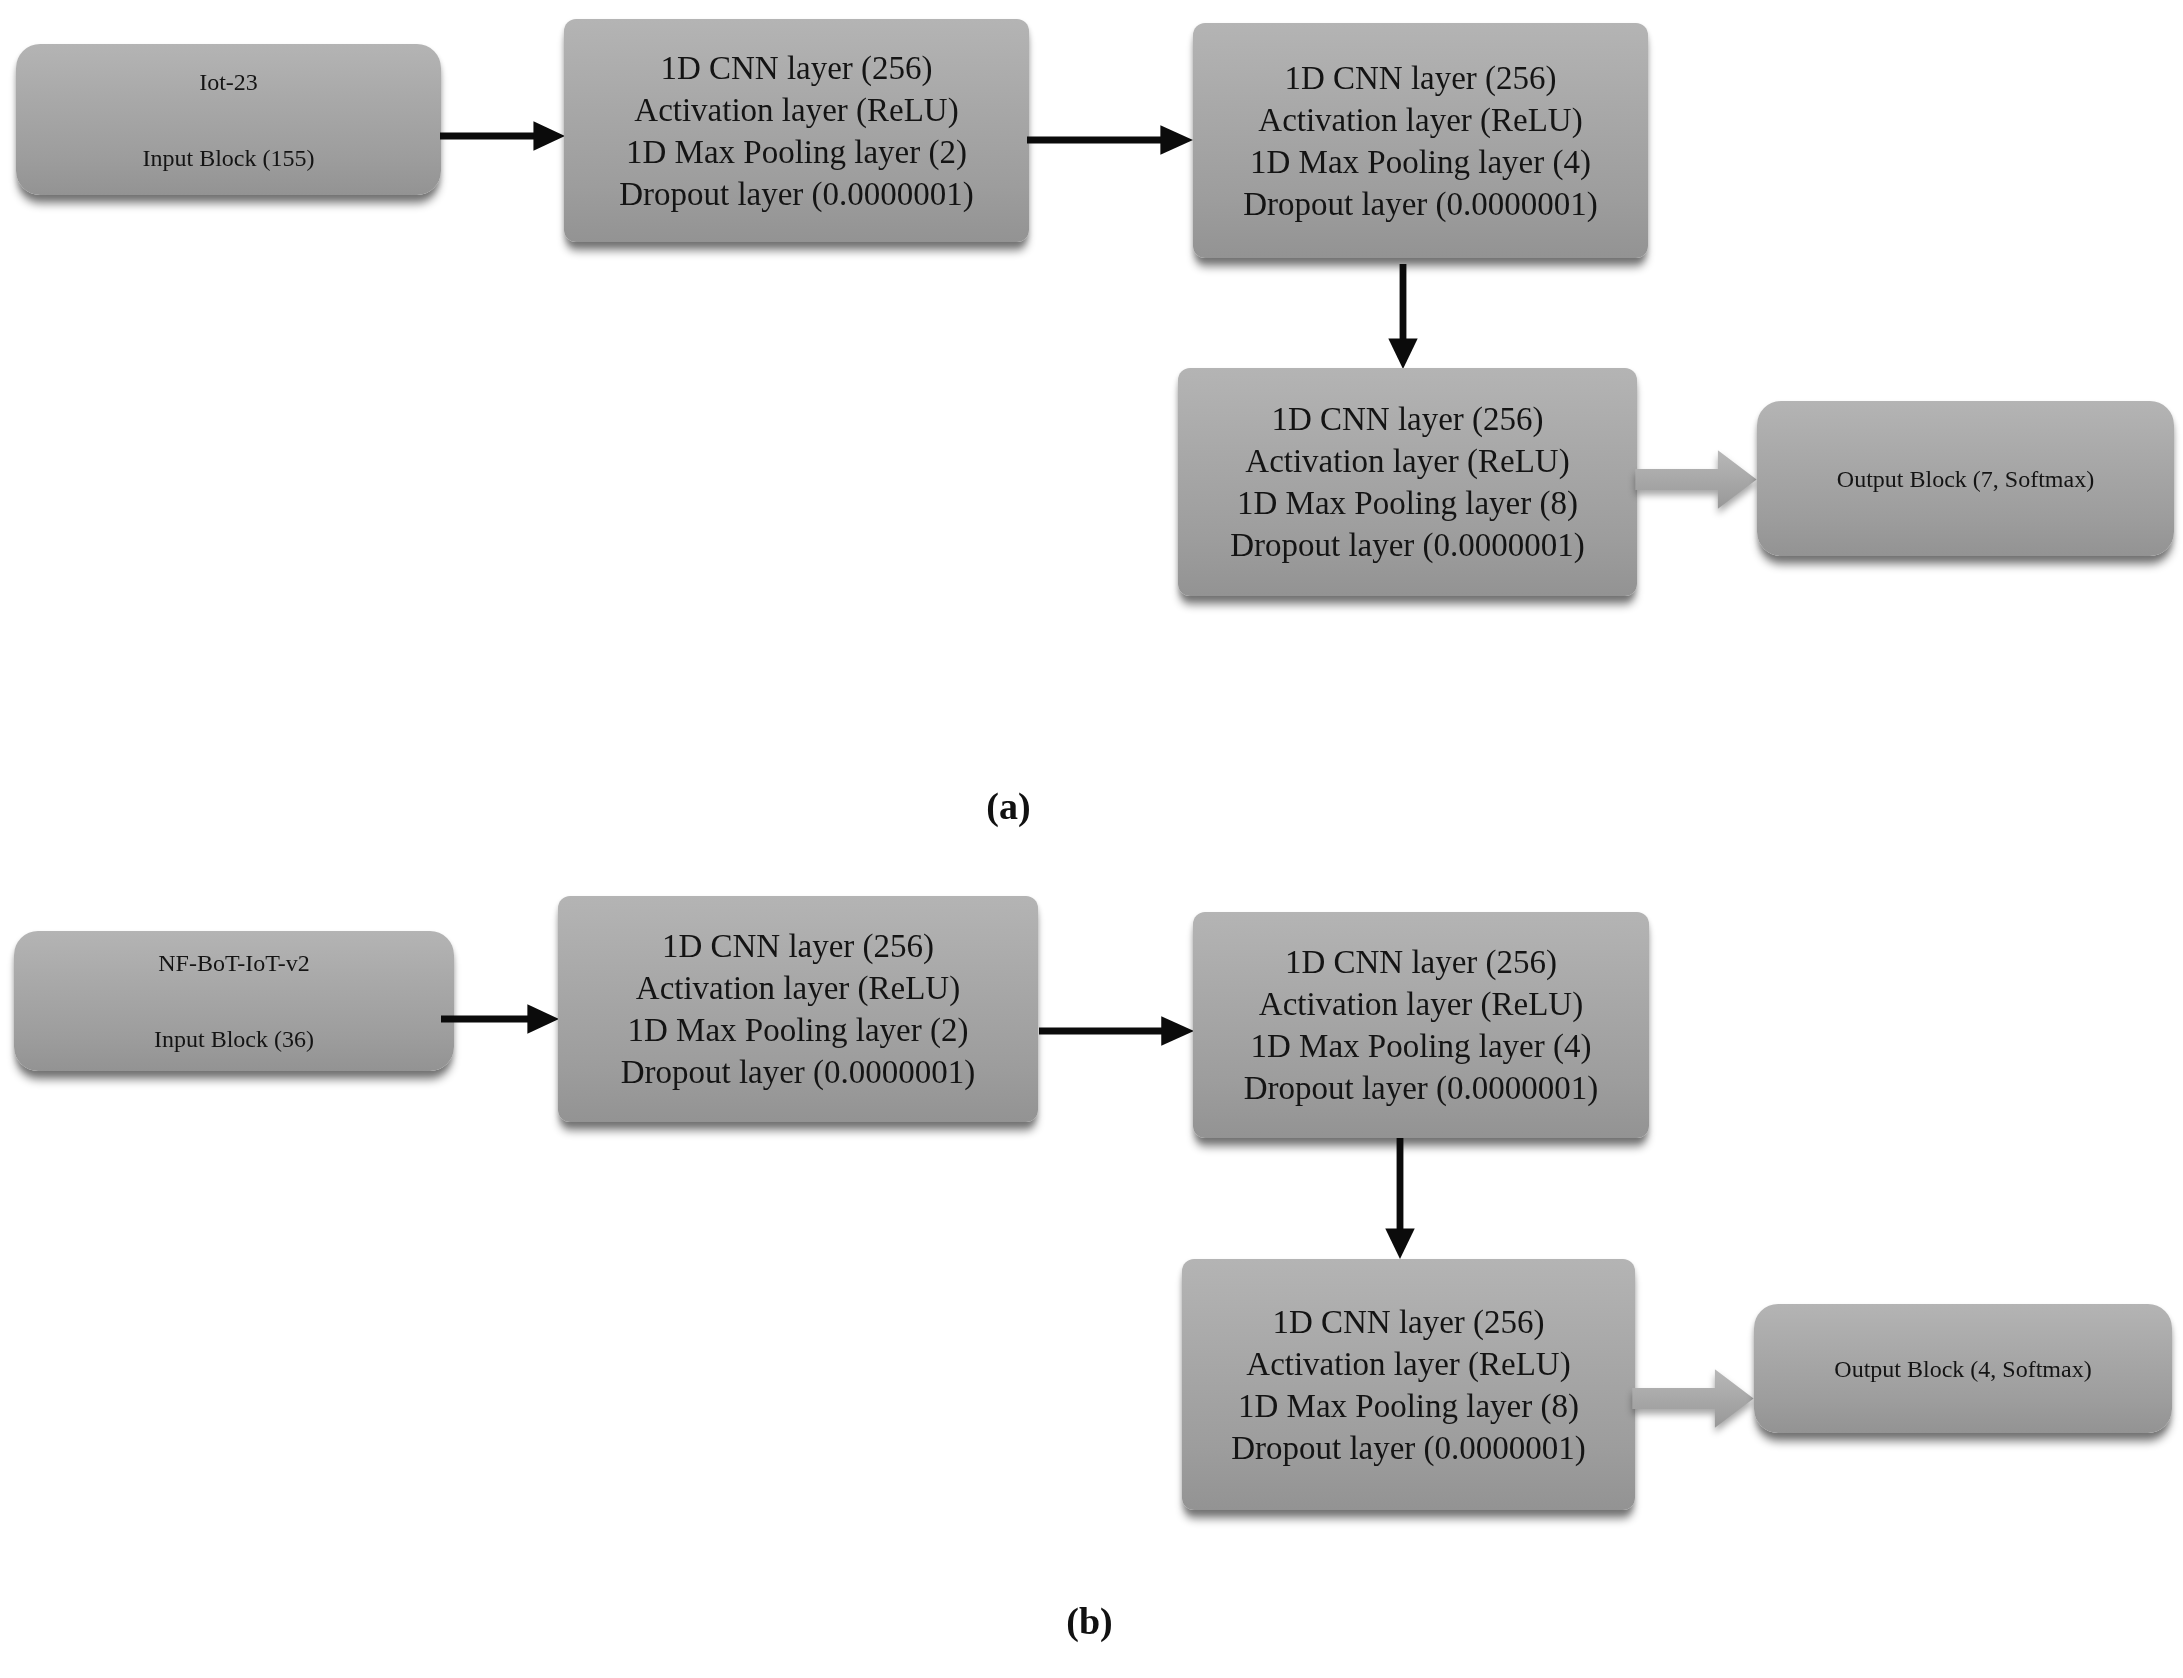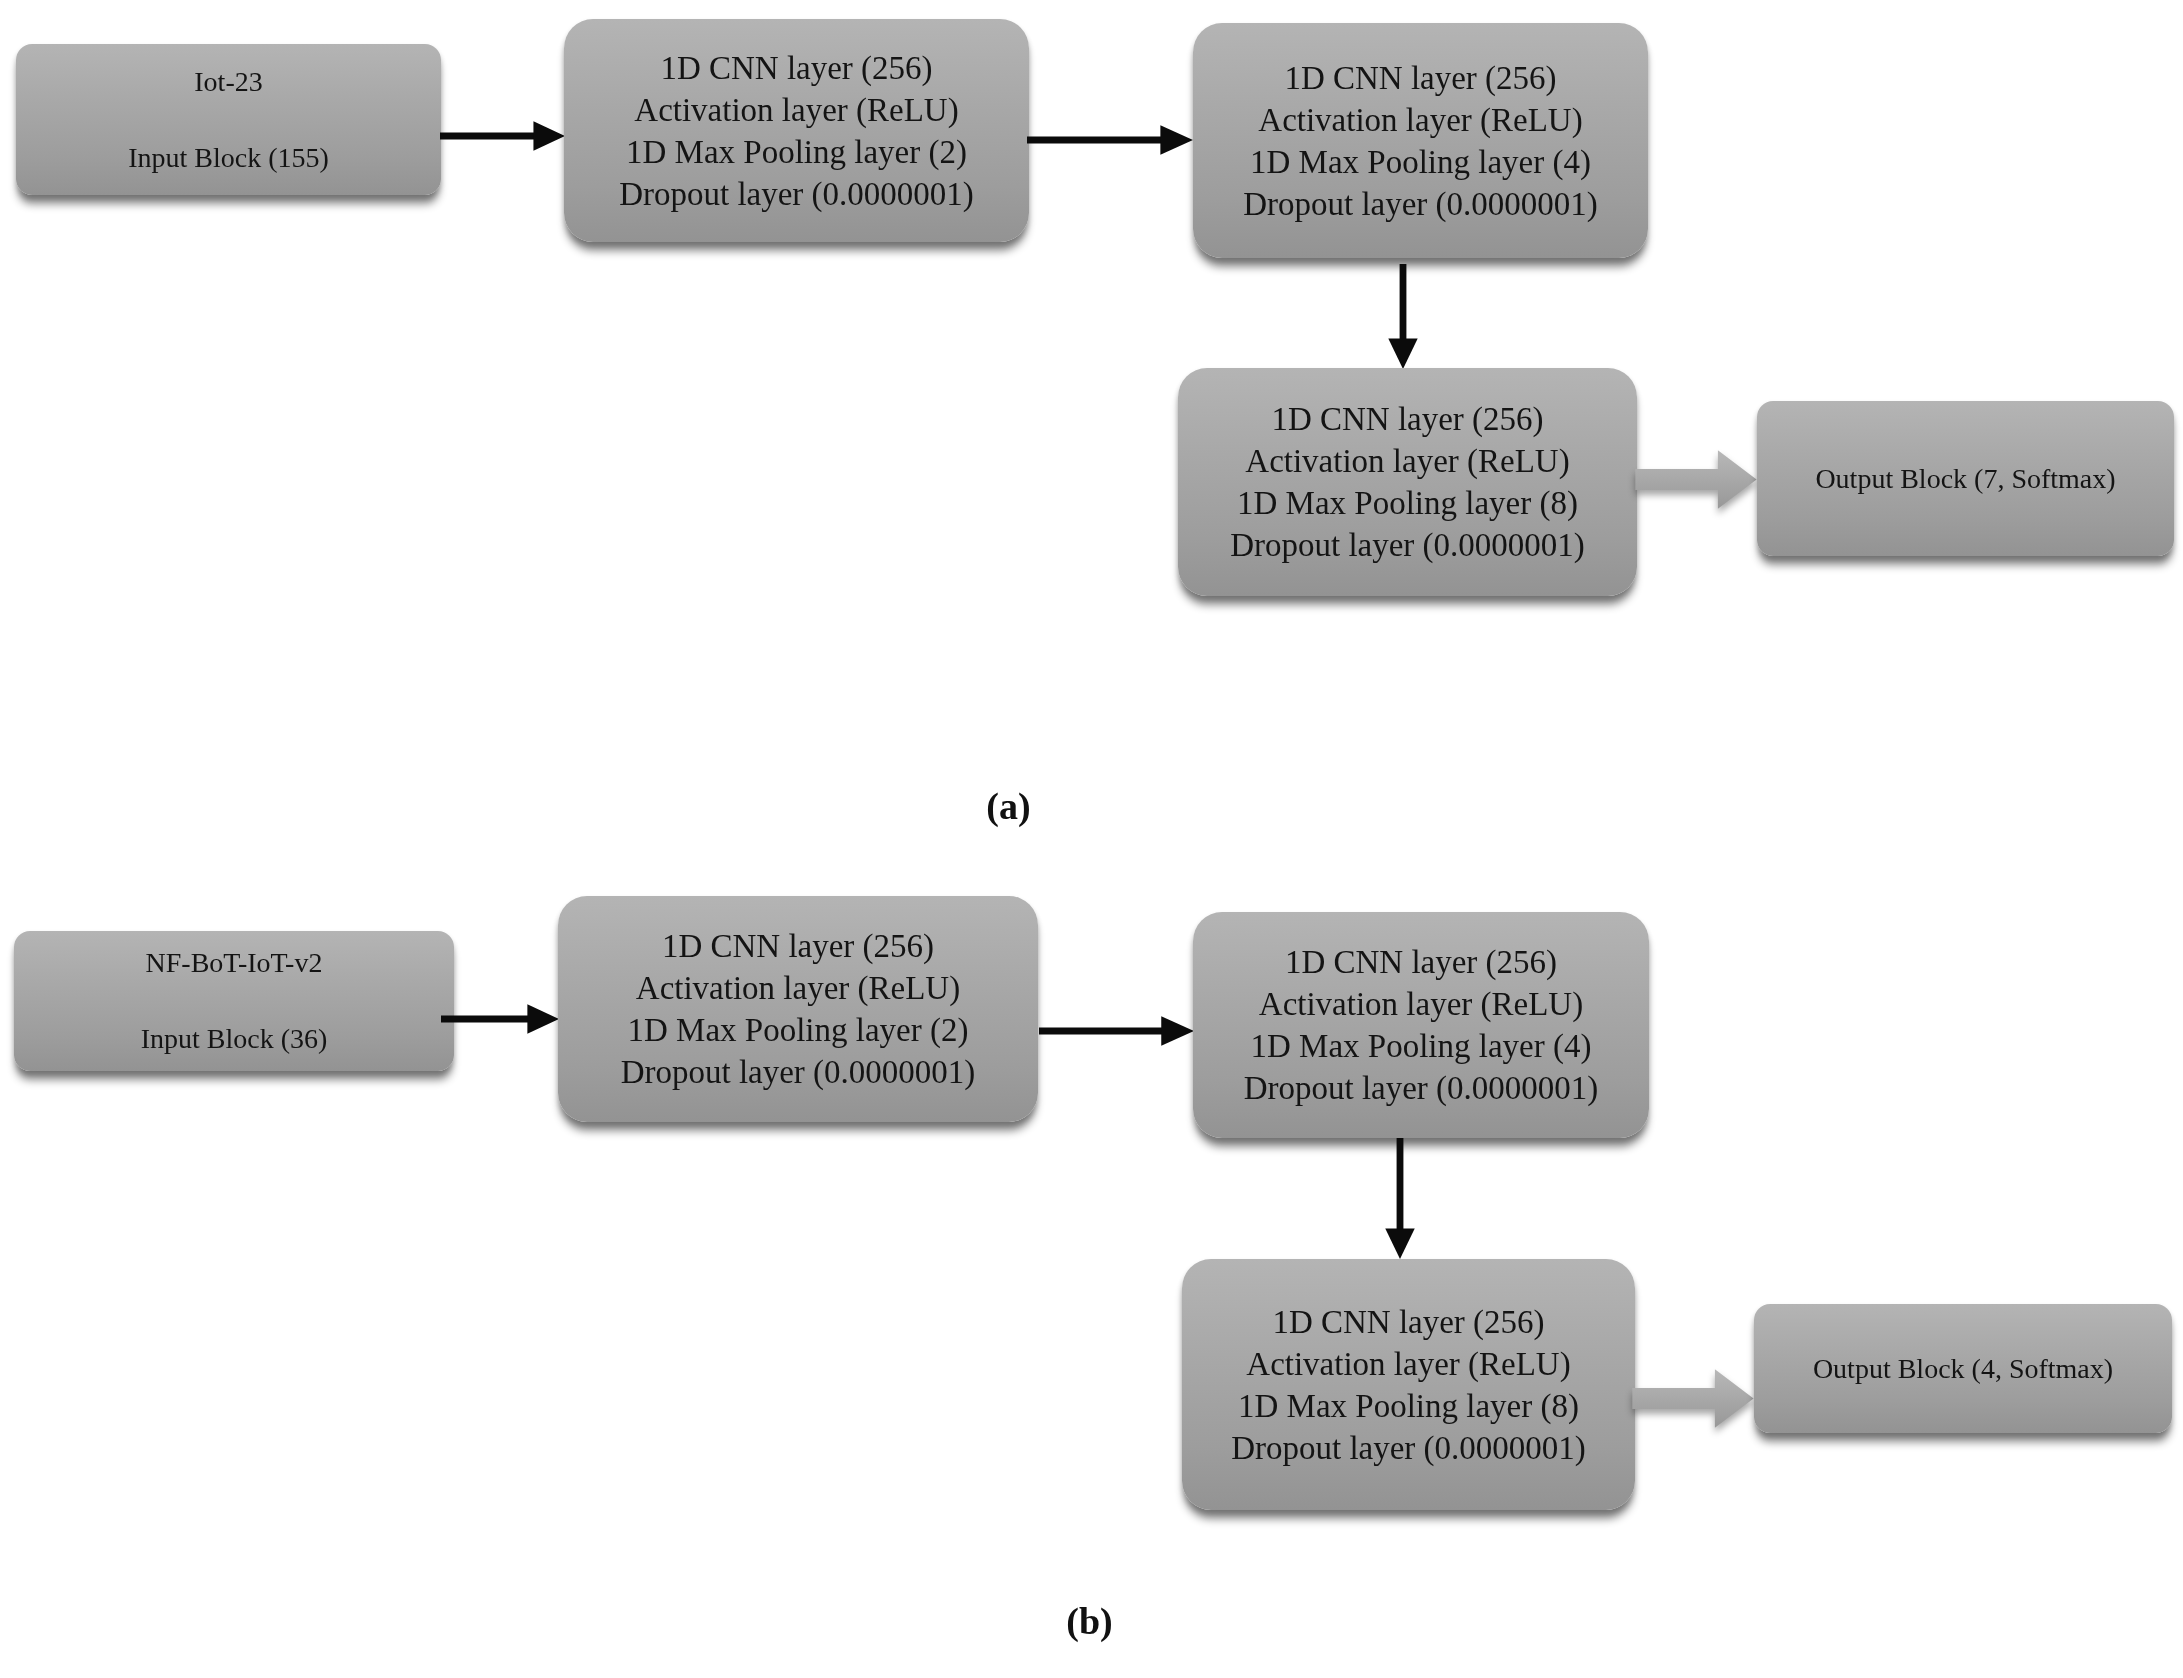--- a/index.html
+++ b/index.html
@@ -11,22 +11,22 @@
     color:#141414;
     overflow:hidden;
   }
   .block{
     position:absolute;
     display:flex;flex-direction:column;justify-content:center;align-items:center;
     text-align:center;
     background:linear-gradient(180deg,#b4b4b4 0%,#a8a8a8 38%,#9d9d9d 75%,#939393 100%);
     box-shadow:0 10.5px 8.4px -2.1px rgba(0,0,0,0.45), 0 3.2px 5.3px rgba(0,0,0,0.18);
   }
-  .cnn{font-size:33px;line-height:42px;border-radius:29px;}
-  .io{font-size:28px;line-height:48px;border-radius:16px;gap:28px;}
+  .cnn{font-size:33px;line-height:42px;border-radius:12px;}
+  .io{font-size:24px;line-height:48px;border-radius:24px;gap:28px;}
   .caption{
     position:absolute;width:137px;text-align:center;
     font-weight:bold;font-size:38px;line-height:42px;color:#111111;
   }
   .arrow{position:absolute;}
   .grayarrow{filter:drop-shadow(0 5.3px 3.7px rgba(0,0,0,0.35));}
 </style>
 </head>
 <body>
 

